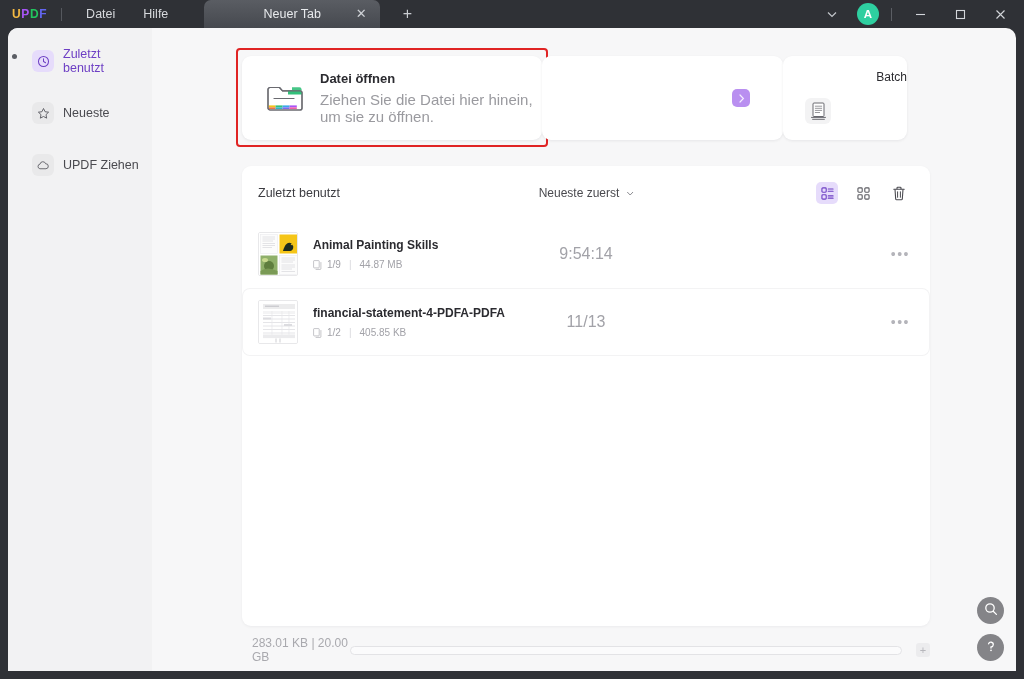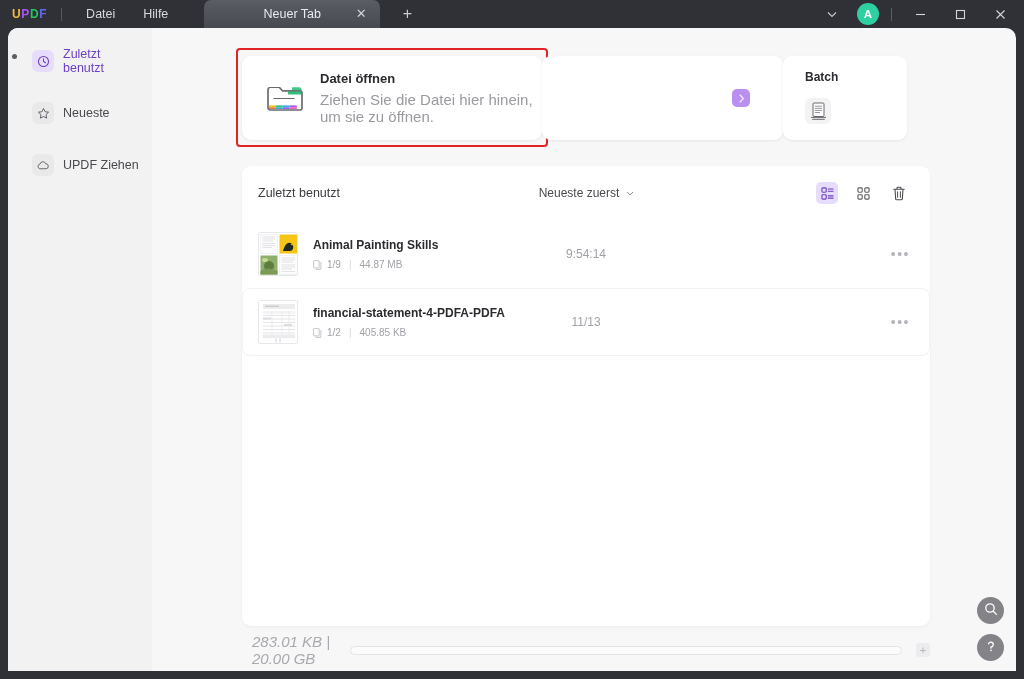--- a/index.html
+++ b/index.html
@@ -104,21 +104,21 @@
   .of-sub { font-size:15px; color:#9a9a9f; }
 
   .card.mid { flex:0 0 241px; }
   .mid-btn {
     position:absolute; right:33px; top:50%; transform:translateY(-50%);
     width:18px; height:18px; border-radius:5px; background:#b98ff0;
     display:flex; align-items:center; justify-content:center; color:#f2e8ff; font-size:9px;
   }
 
   .card.batch { flex:0 0 124px; padding:14px 0 0 22px; }
-  .batch-title { font-size:12px; font-weight:bold; color:#2b2b30; }
+  .batch-title { font-size:12px; font-weight:normal; color:#2b2b30;text-align:right; }
   .batch-ico {
     margin-top:14px; width:26px; height:26px; border-radius:6px; background:#f3f3f4;
     display:flex; align-items:center; justify-content:center;
   }
 
   
   .panel {
     margin-top:26px; background:#ffffff; border-radius:9px; height:460px; position:relative;
     box-shadow:0 1px 3px rgba(20,20,30,.05);
   }
@@ -138,29 +138,29 @@
   .row { display:flex; align-items:center; height:68px; padding:0 20px 0 16px; position:relative; }
   .row.alt { background:#ffffff; box-shadow:0 0 0 1px #f3f3f4 inset; border-radius:8px; }
   .thumb {
     width:40px; height:44px; background:#fbfbfb; border:1px solid #e8e8ea; border-radius:2px;
     overflow:hidden; flex:0 0 40px; margin-right:15px;
   }
   .fname { font-size:12px; color:#2b2b30; font-weight:bold; margin-bottom:7px; }
   .fmeta { display:flex; align-items:center; font-size:10px; color:#a2a2a8; }
   .fmeta .pg-ico { margin-right:5px; display:flex; }
   .fmeta .bar { margin:0 8px; color:#d9d9dd; }
-  .ftime { position:absolute; left:50%; transform:translateX(-50%); font-size:12px; color:#a2a2a8; }
+  .ftime { position:absolute; left:50%; transform:translateX(-50%); font-size:16px; color:#a2a2a8; }
   .fmore { margin-left:auto; color:#b4b4ba; font-size:14px; letter-spacing:1.5px; line-height:10px; }
 
   
   .storage {
     position:absolute; left:90px; right:86px; bottom:10px; height:22px;
     display:flex; align-items:center;
   }
-  .storage-text { font-size:15px; color:#a9a9ae; width:108px; flex:0 0 108px; padding-left:10px;font-style:italic; }
+  .storage-text { font-size:12px; color:#a9a9ae; width:108px; flex:0 0 108px; padding-left:10px; }
   .storage-track {
     flex:1; height:9px; border-radius:5px; border:1px solid #e3e3e6; background:#fbfbfc; margin-right:14px;
   }
   .storage-plus {
     width:14px; height:14px; border-radius:3px; background:#ececee;
     display:flex; align-items:center; justify-content:center; color:#b6b6bb; font-size:11px; line-height:11px;
   }
 
   
   .fabs { position:absolute; right:20px; bottom:18px; display:flex; flex-direction:column; gap:10px; }

